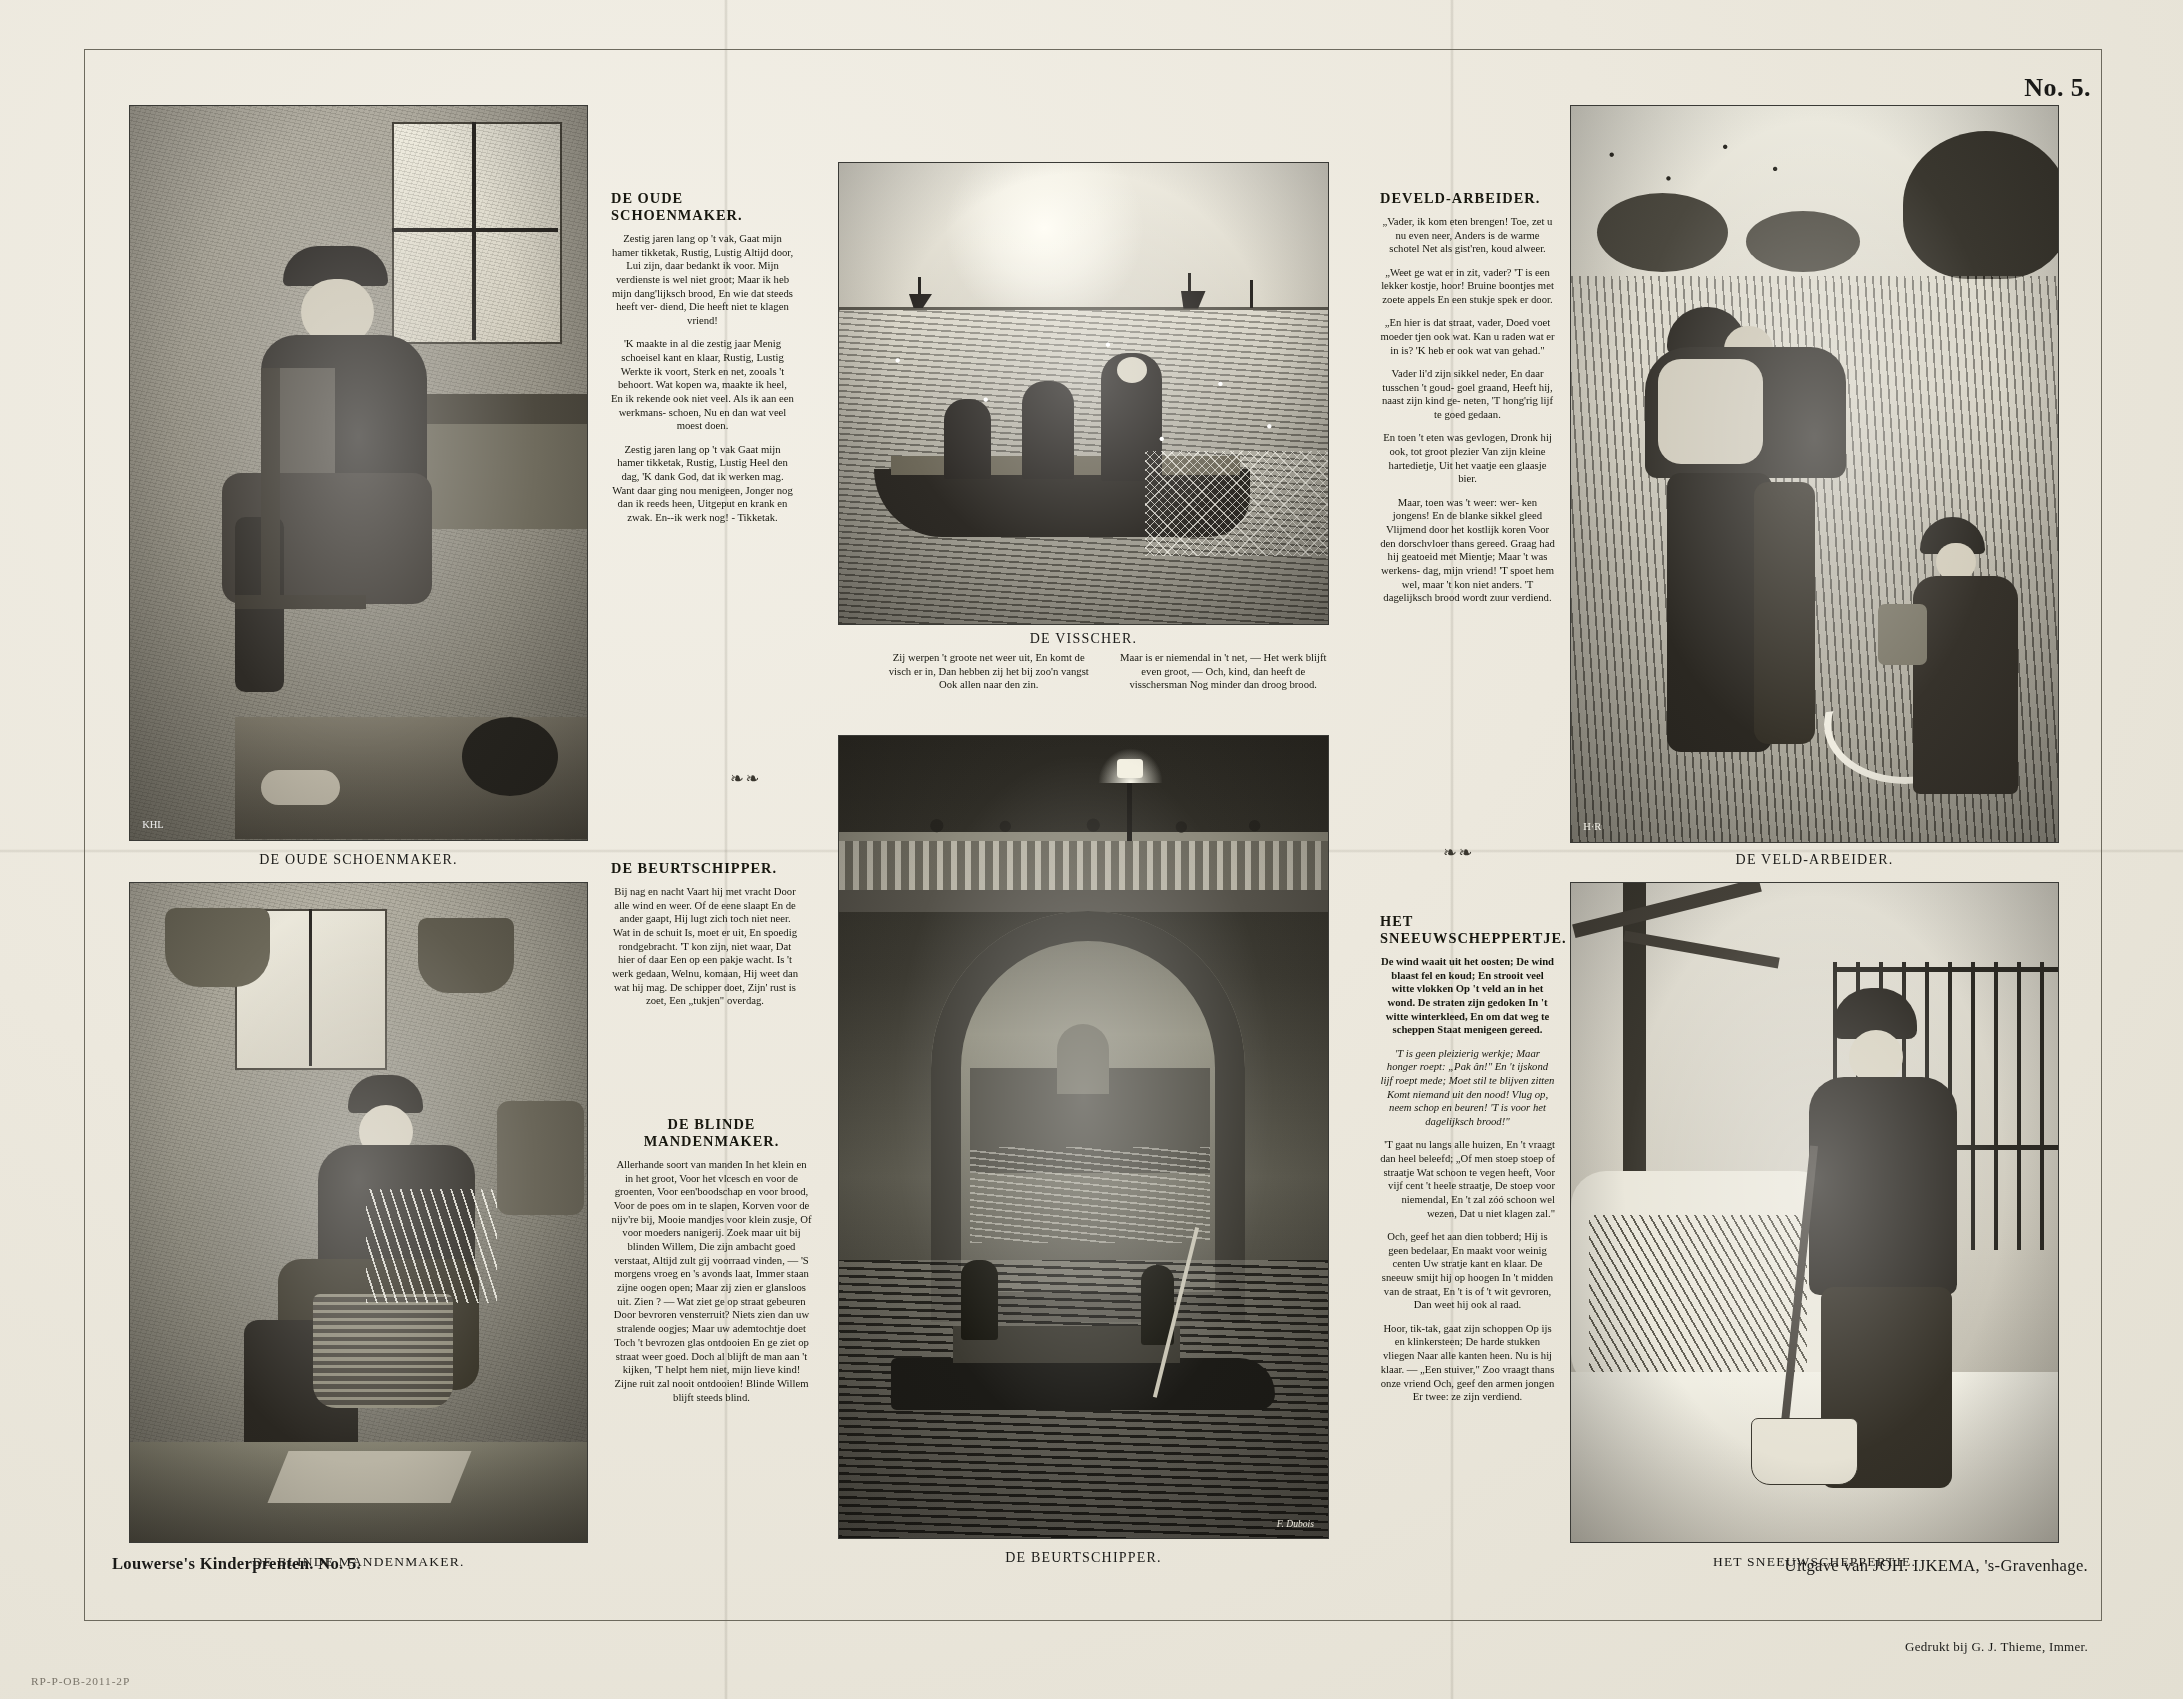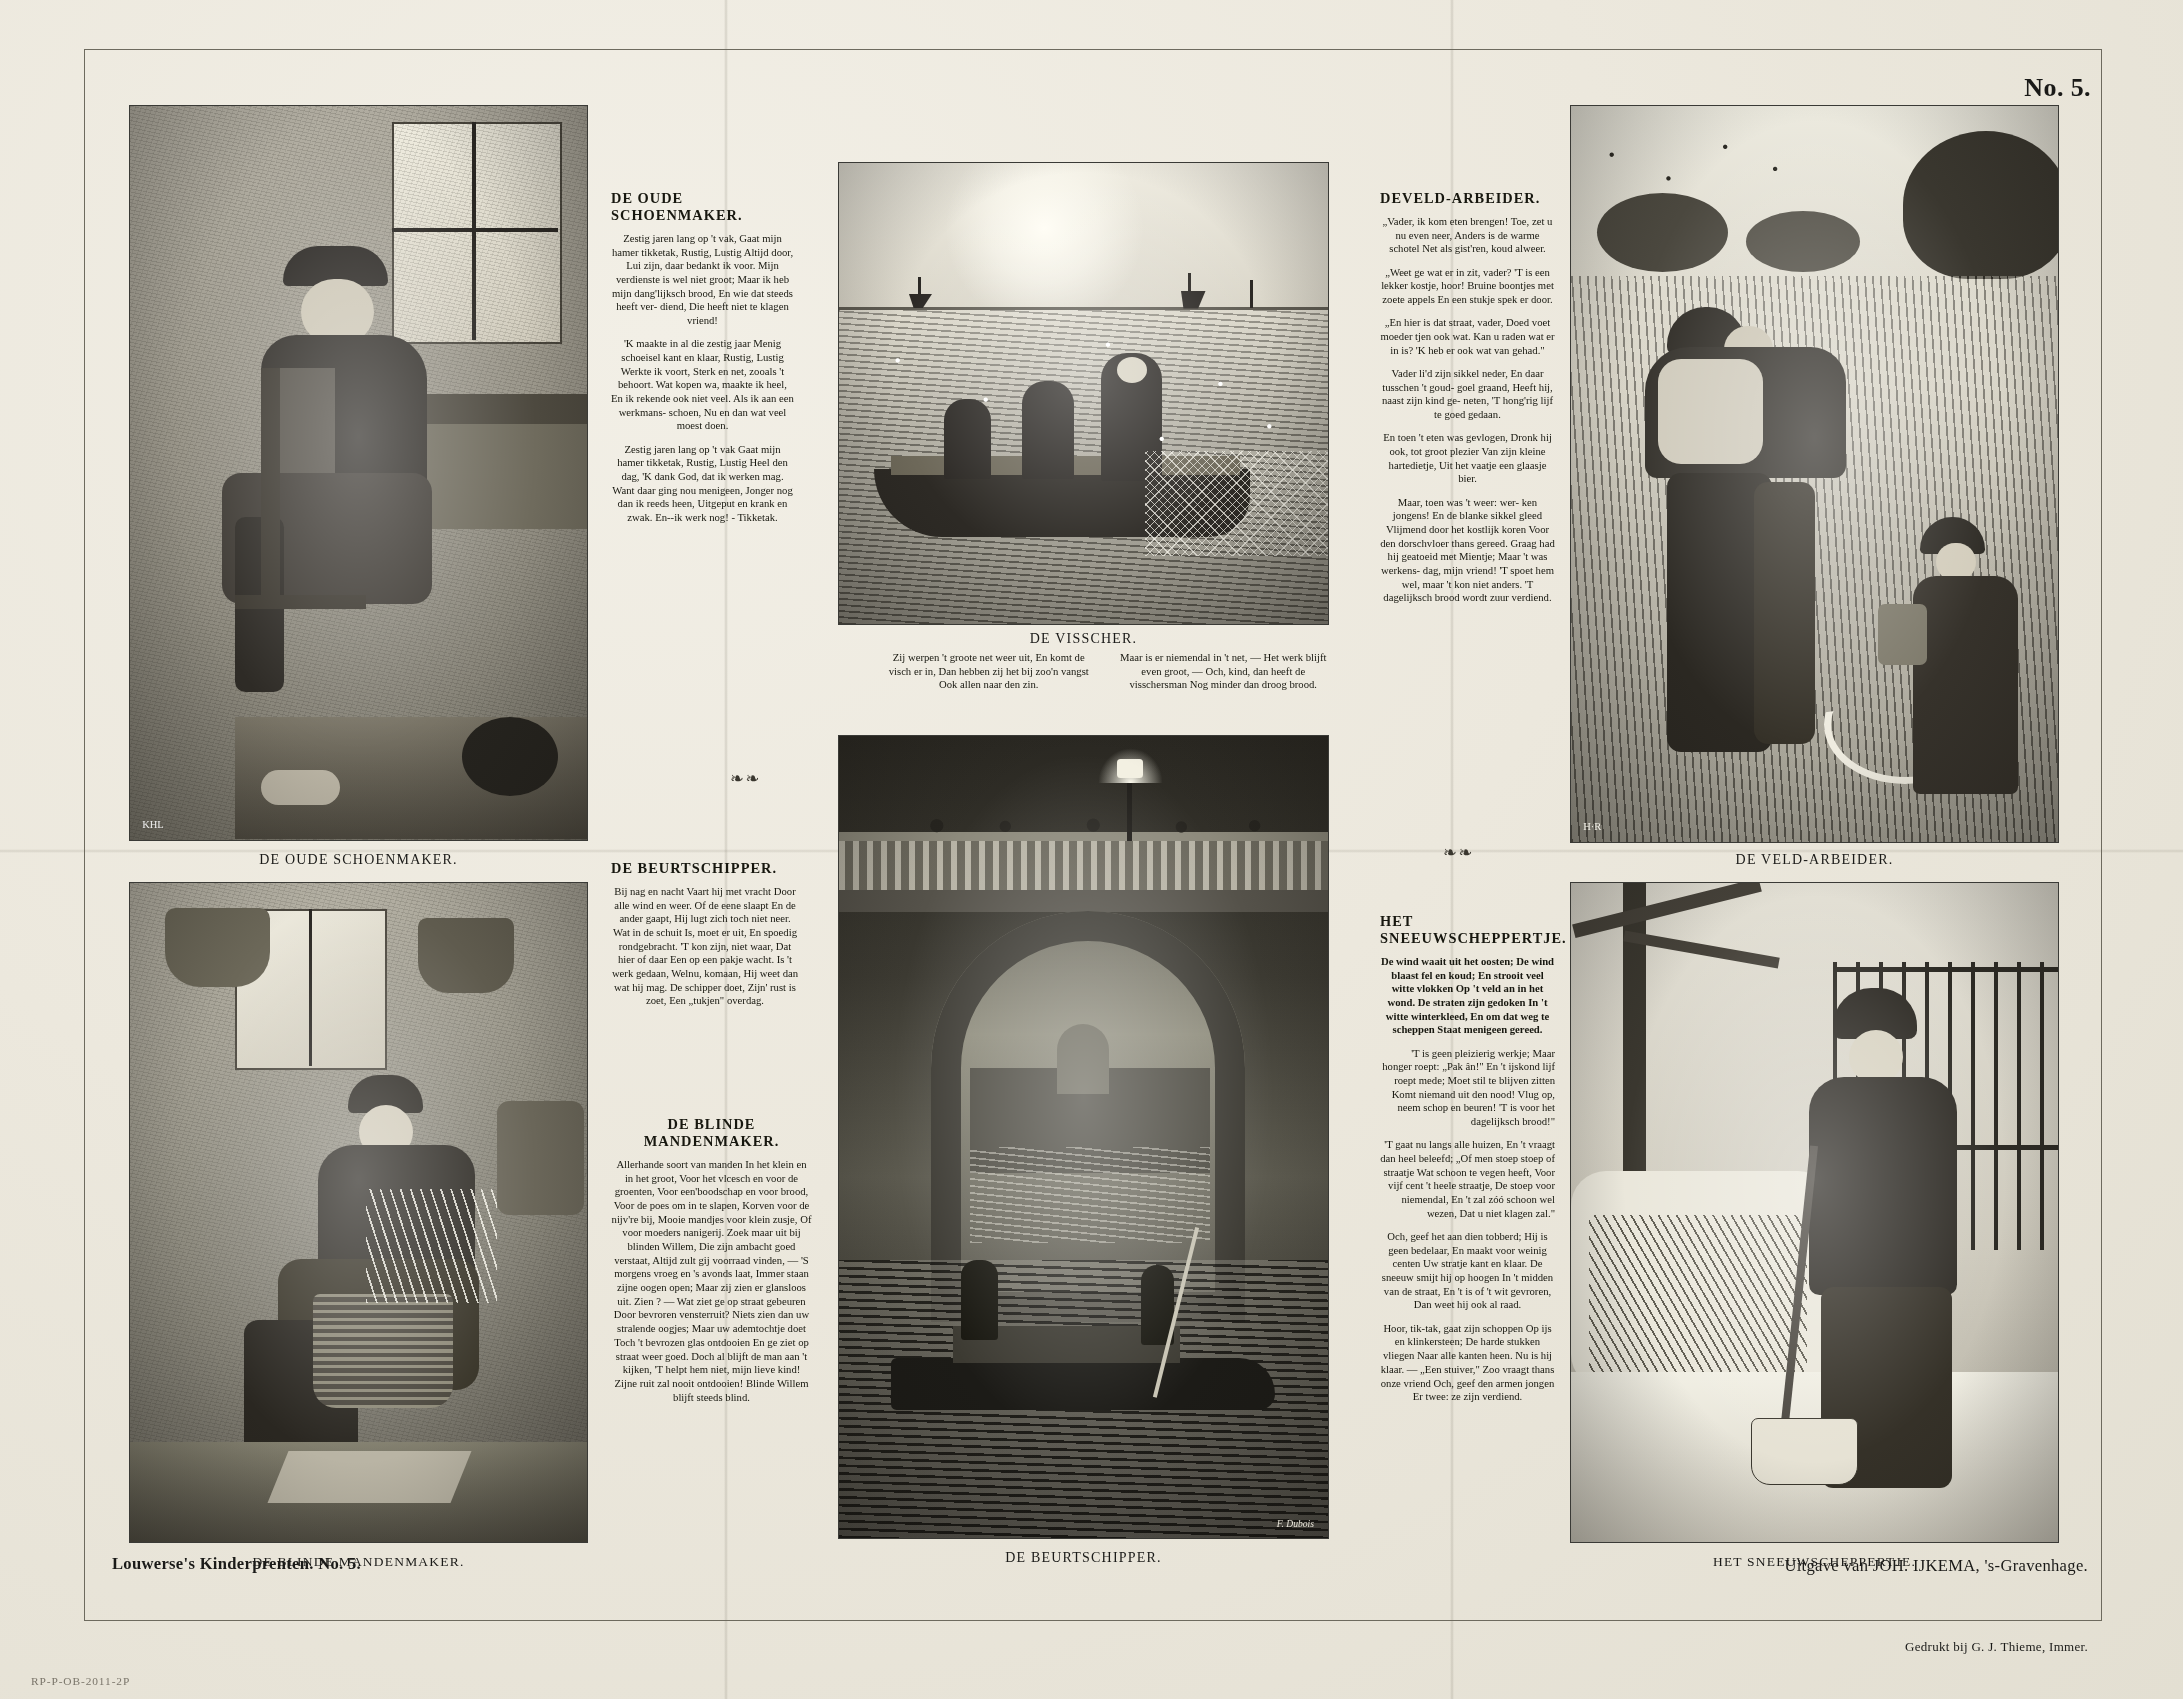--- a/index.html
+++ b/index.html
@@ -524,21 +524,21 @@
   <div class="poem" style="left:1380px; top:913px; width:175px;">
     <h3>HET SNEEUWSCHEPPERTJE.</h3>
     <div class="stanza" style="text-align:center;font-weight:bold;">De wind waait uit het oosten;
 De wind blaast fel en koud;
 En strooit veel witte vlokken
 Op 't veld an in het wond.
 De straten zijn gedoken
 In 't witte winterkleed,
 En om dat weg te scheppen
 Staat menigeen gereed.</div>
-    <div class="stanza" style="text-align:right;">'T is geen pleizierig werkje;
+    <div class="stanza" style="text-align:center;font-style:italic;">'T is geen pleizierig werkje;
 Maar honger roept: „Pak ân!"
 En 't ijskond lijf roept mede;
 Moet stil te blijven zitten
 Komt niemand uit den nood!
 Vlug op, neem schop en beuren!
 'T is voor het dagelijksch brood!"</div>
     <div class="stanza" style="text-align:right;">'T gaat nu langs alle huizen,
 En 't vraagt dan heel beleefd;
 „Of men stoep stoep of straatje
 Wat schoon te vegen heeft,

